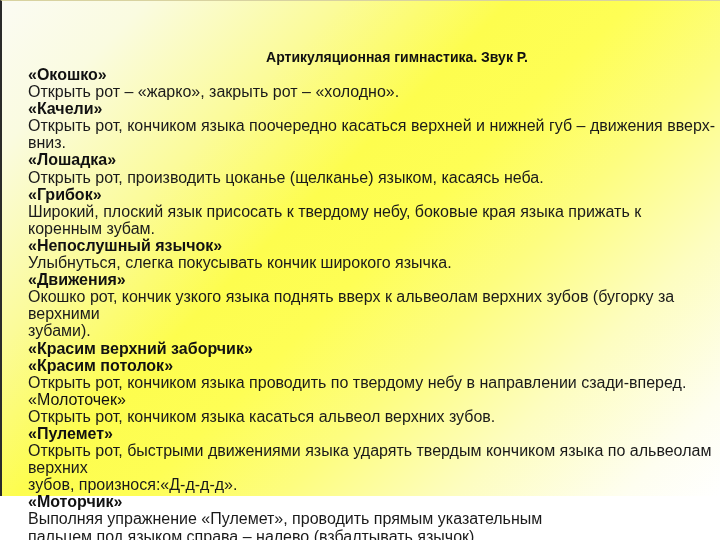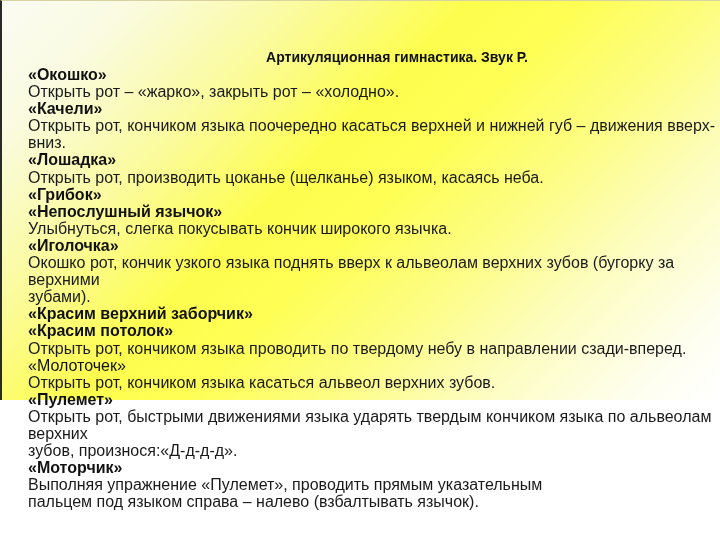--- a/index.html
+++ b/index.html
@@ -2,21 +2,21 @@
 <html><head>
 <meta charset="utf-8">
 <style>
   html, body { margin: 0; padding: 0; }
   body {
     width: 720px; height: 540px; overflow: hidden;
     font-family: "Liberation Sans", sans-serif;
   }
   .slide {
     position: relative;
-    width: 720px; height: 400px;
+    width: 720px; height: 496px;
     box-sizing: border-box;
     border-left: 2px solid #2a2a2a;
     border-top: 1px solid #d8d2a0;
     background:
       linear-gradient(135deg,
         #fbfbf3 0%,
         #fafbe0 12%,
         #fbfb9a 28%,
         #fdfd4e 42%,
         #fefe55 52%,
@@ -59,29 +59,30 @@
       <div class="ex-desc">Открыть рот, кончиком языка поочередно касаться верхней и нижней губ – движения вверх-вниз.</div>
     </div>
 
     <div>
       <div class="ex-title">«Лошадка»</div>
       <div class="ex-desc">Открыть рот, производить цоканье (щелканье) языком, касаясь неба.</div>
     </div>
 
     <div>
       <div class="ex-title">«Грибок»</div>
+      <div class="ex-desc">Широкий, плоский язык присосать к твердому небу, боковые края языка прижать к коренным зубам.</div>
     </div>
 
     <div>
       <div class="ex-title">«Непослушный язычок»</div>
       <div class="ex-desc">Улыбнуться, слегка покусывать кончик широкого язычка.</div>
     </div>
 
     <div>
-      <div class="ex-title">«Иголочка»</div>
+      <div class="ex-title">«Движения»</div>
       <div class="ex-desc">Окошко рот, кончик узкого языка поднять вверх к альвеолам верхних зубов (бугорку за верхними</div>
       <div class="ex-desc">зубами).</div>
     </div>
 
     <div>
       <div class="ex-title">«Красим верхний заборчик»</div>
     </div>
 
     <div>
       <div class="ex-title">«Красим потолок»</div>

